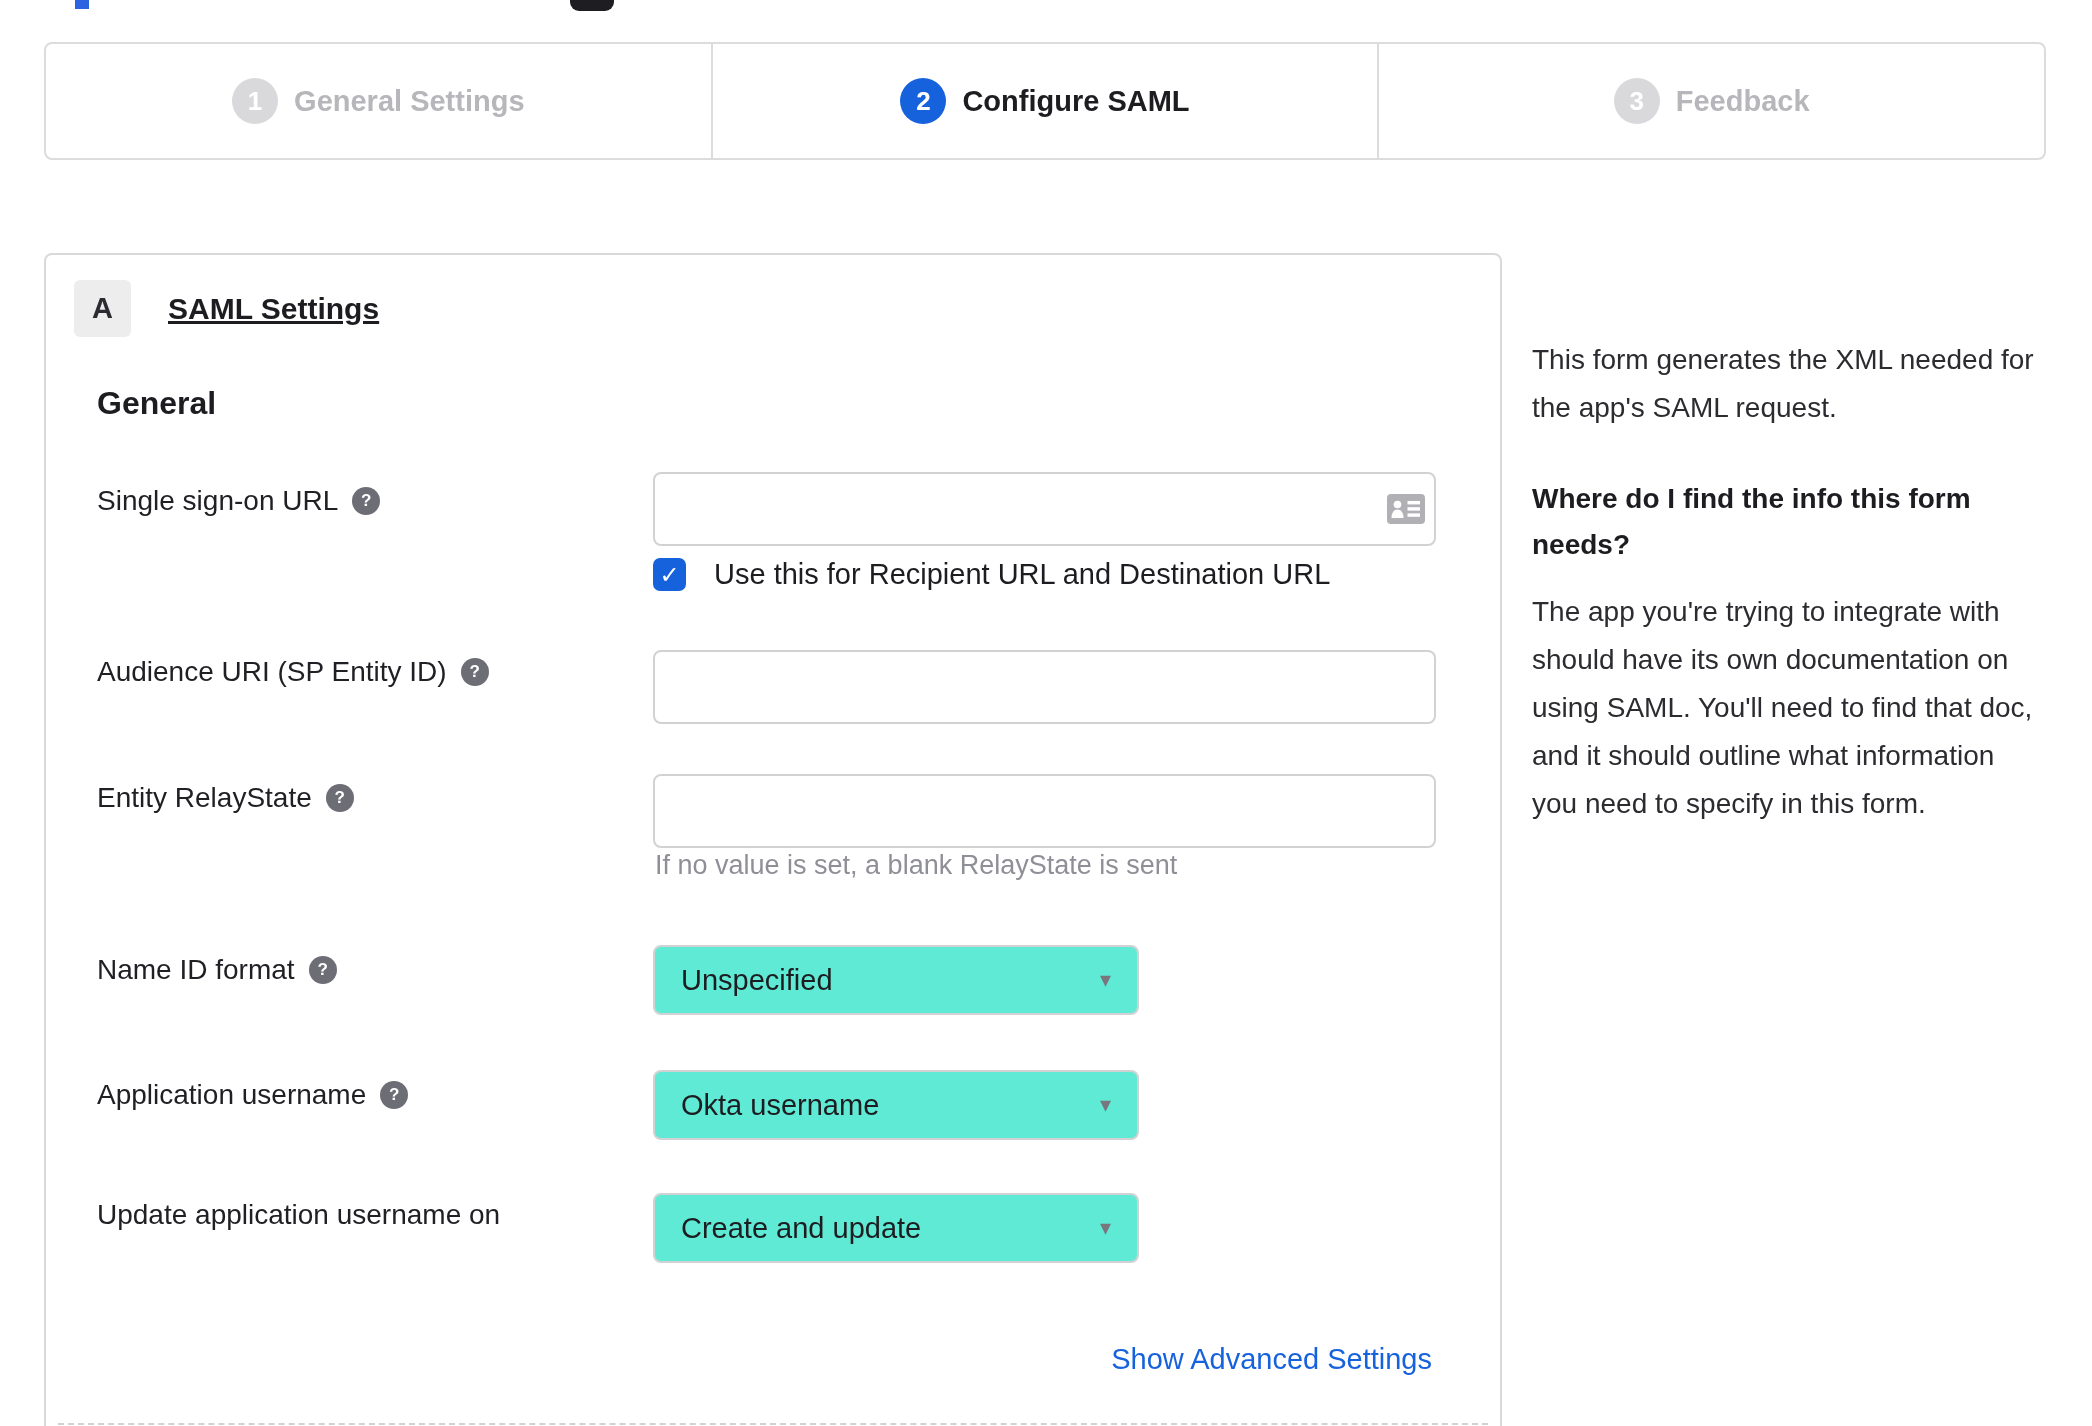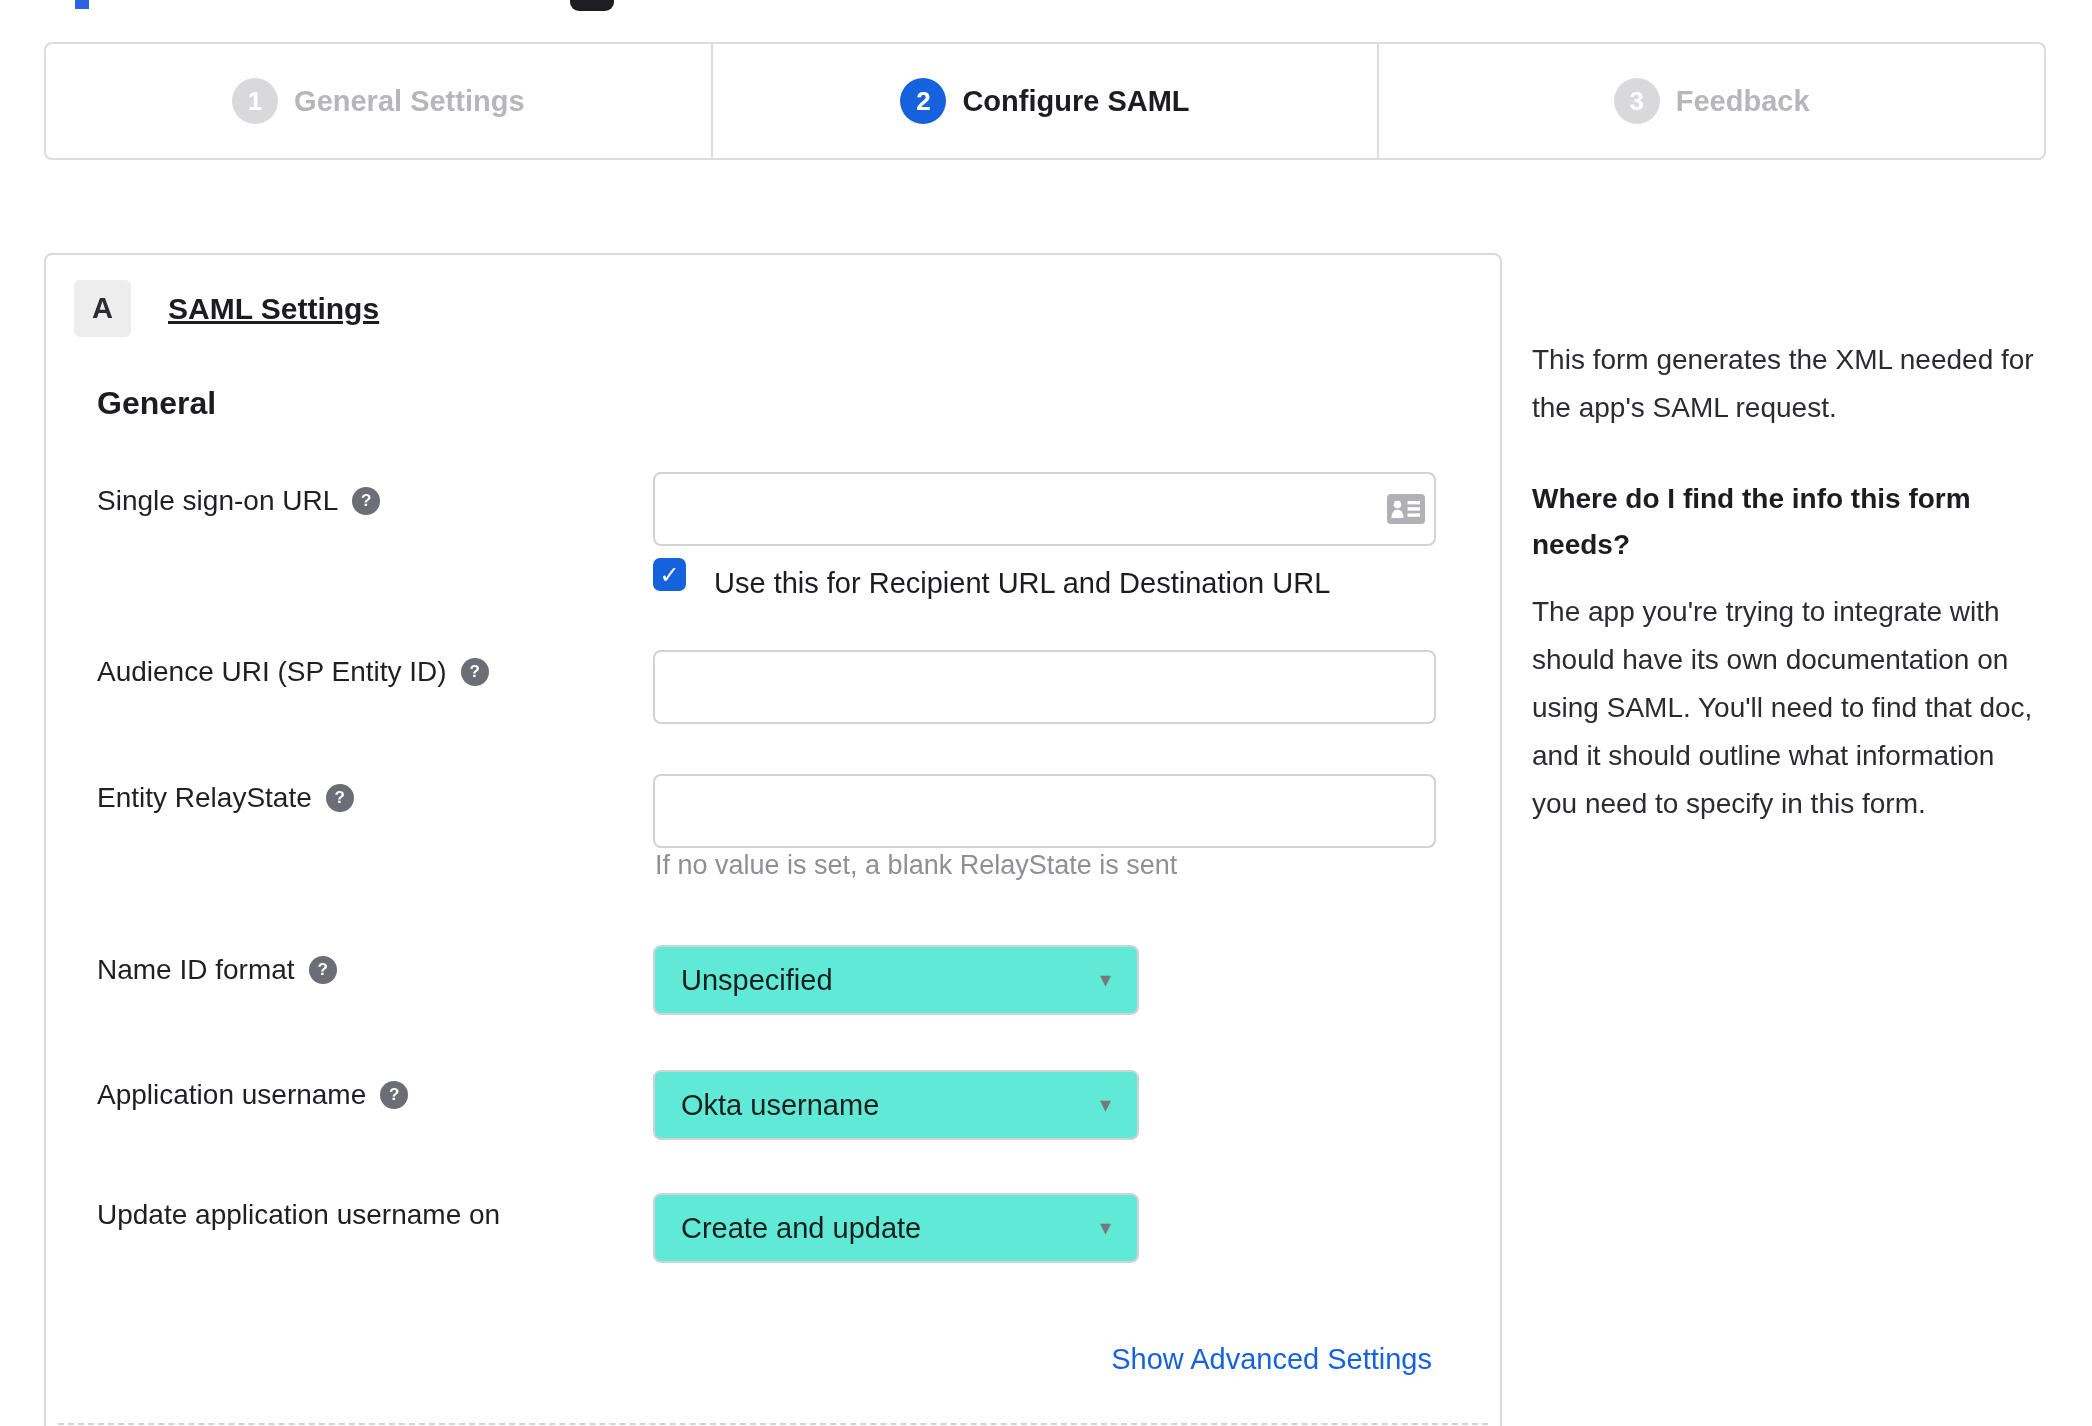--- a/index.html
+++ b/index.html
@@ -73,21 +73,21 @@
   }
   .vcard-icon { position:absolute; left:1341px; width:38px; height:30px; }
 
   .checkbox {
     position:absolute; left:607px; top:303px; width:33px; height:33px;
     background:#1662dd; border-radius:7px;
     display:flex; align-items:center; justify-content:center;
     color:#ffffff; font-size:24px; font-weight:bold; cursor:pointer;
   }
   .checkbox-label {
-    position:absolute; left:668px; top:312px; height:33px;
+    position:absolute; left:668px; top:303px; height:33px;
     display:flex; align-items:center; font-size:29px; color:#1d1d21;
   }
 
   .helper-text {
     position:absolute; left:609px; top:595px;
     font-size:27px; color:#8f8f97;
   }
 
   .select {
     position:absolute; left:607px; width:486px; height:70px;

